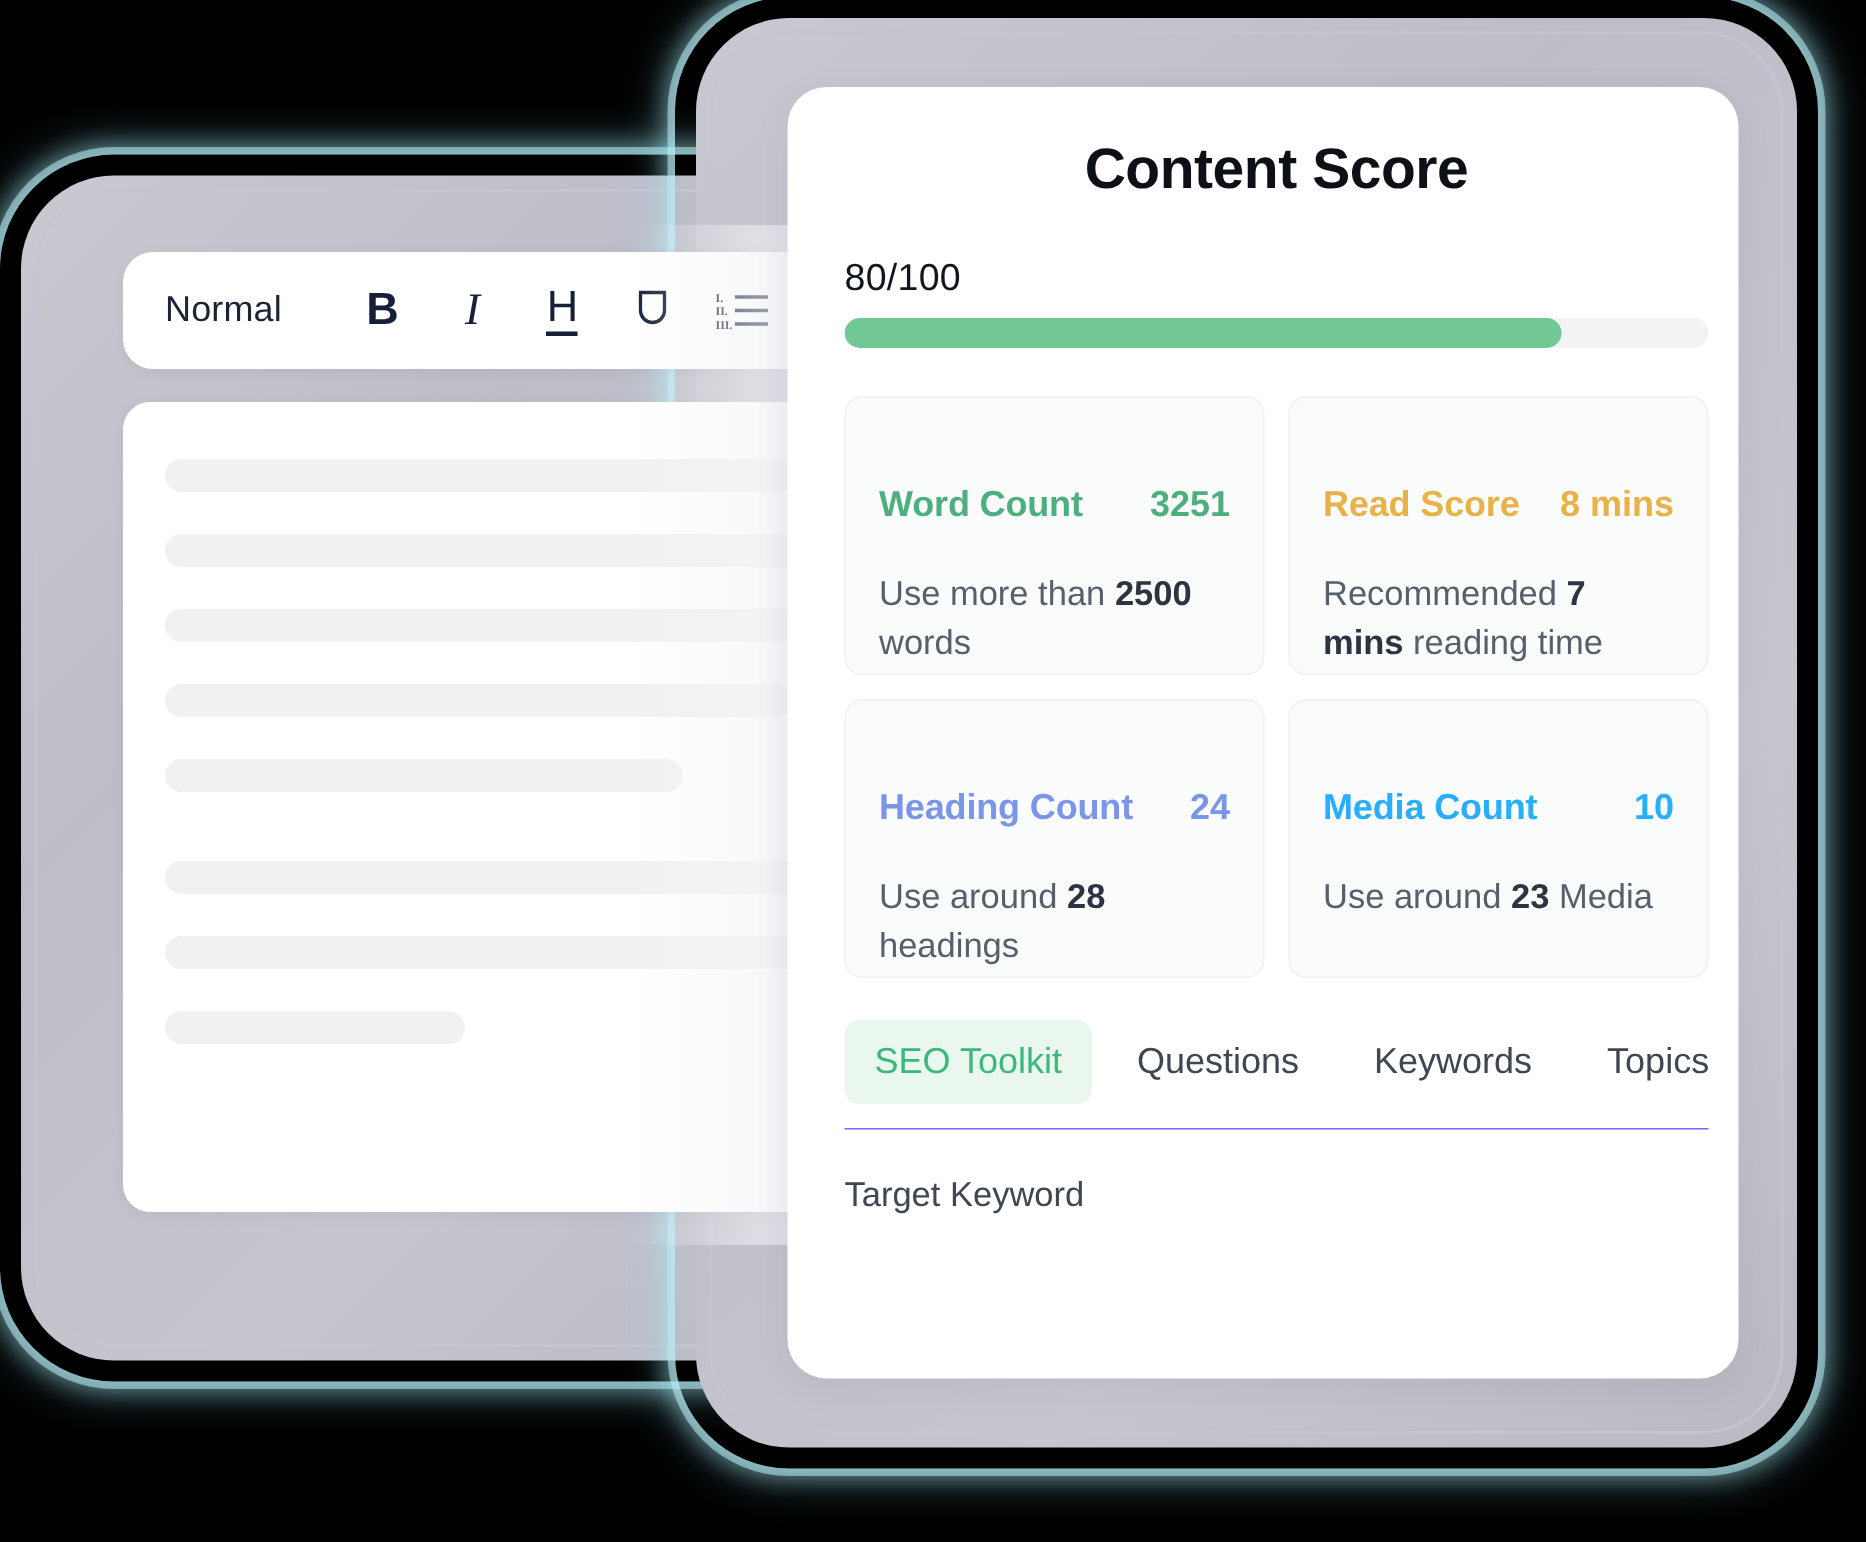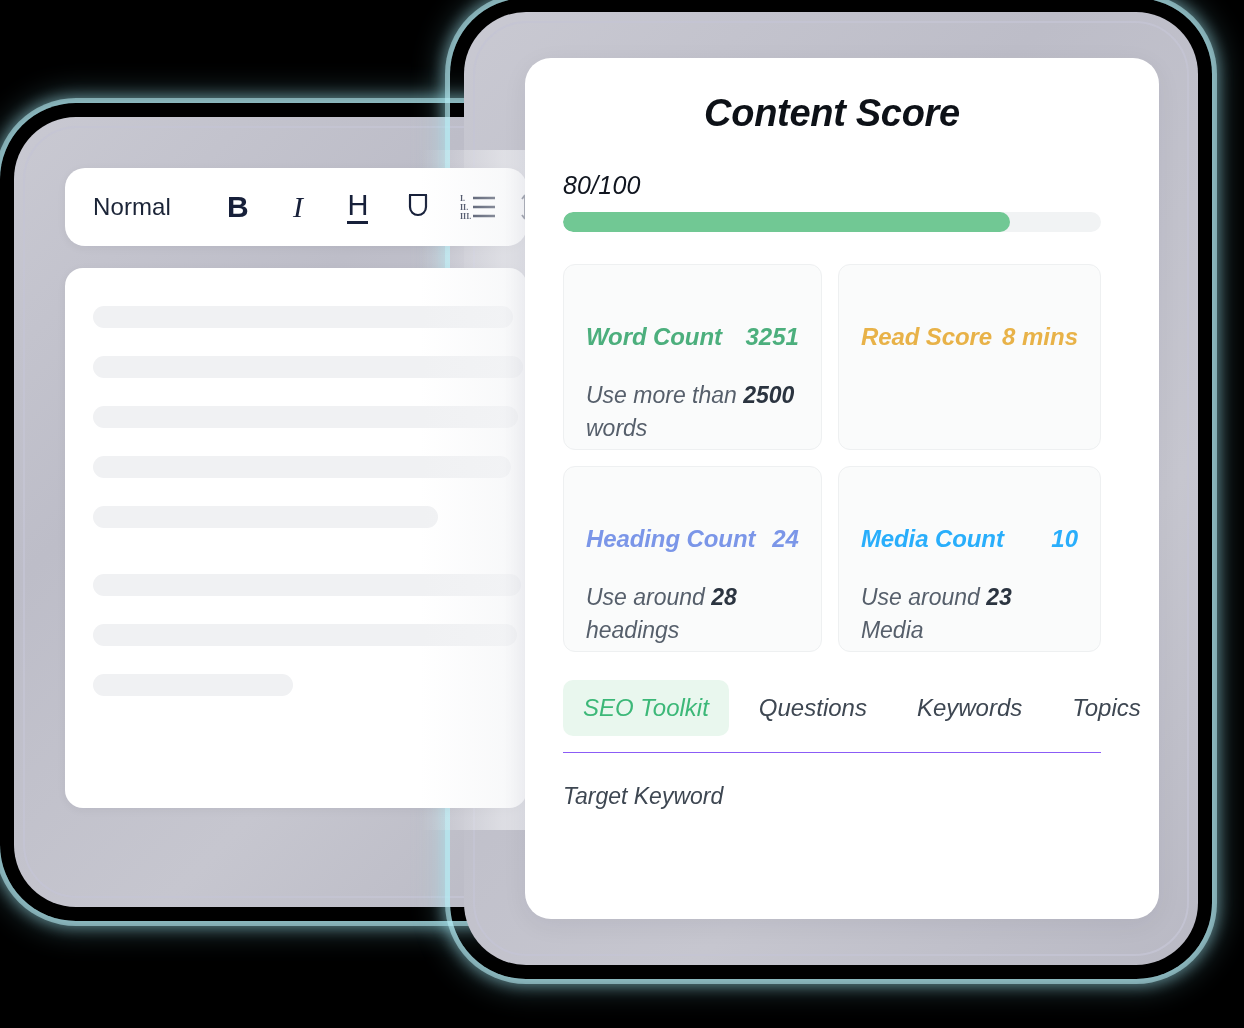--- a/index.html
+++ b/index.html
@@ -58,21 +58,21 @@
   #right-shell {
     left: 464px;
     top: 12px;
     width: 734px;
     height: 953px;
   }
 
   
   #editor-panel {
     position: absolute;
-    left: 65px;
+    left: 82px;
     top: 168px;
     width: 462px;
     height: 640px;
     z-index: 5;
     pointer-events: none;
   }
   .editor-toolbar {
     position: relative;
     background: #ffffff;
     border-radius: 20px 20px 20px 20px;
@@ -147,23 +147,22 @@
   
   #score-card {
     position: absolute;
     left: 525px;
     top: 58px;
     width: 634px;
     height: 861px;
     background: #ffffff;
     border-radius: 26px;
     z-index: 10;
-    padding: 34px 58px 0 38px;
+    padding: 34px 20px 0 38px;
     box-shadow: 0 6px 26px rgba(20,25,45,0.06);
-    font-style: italic;
   }
 
   .score-title {
     text-align: center;
     font-size: 38px;
     font-weight: 700;
     color: #0d1117;
     letter-spacing: -0.3px;
     margin-bottom: 36px;
   }
@@ -348,20 +347,21 @@
           <span class="metric-value" id="m0-value" style="color: rgb(76, 175, 125);">3251</span>
         </div>
         <div class="metric-hint"><span>Use more than </span><b>2500</b><span> words</span></div>
       </div>
 
       <div class="metric-card">
         <div class="metric-head">
           <span class="metric-label" id="m1-label" style="color: rgb(232, 178, 72);">Read Score</span>
           <span class="metric-value" id="m1-value" style="color: rgb(232, 178, 72);">8 mins</span>
         </div>
+        <div class="metric-hint"><span>Recommended </span><b>7 mins</b><span> reading time</span></div>
       </div>
 
       <div class="metric-card">
         <div class="metric-head">
           <span class="metric-label" id="m2-label" style="color: rgb(123, 150, 232);">Heading Count</span>
           <span class="metric-value" id="m2-value" style="color: rgb(123, 150, 232);">24</span>
         </div>
         <div class="metric-hint"><span>Use around </span><b>28</b><span> headings</span></div>
       </div>
 

